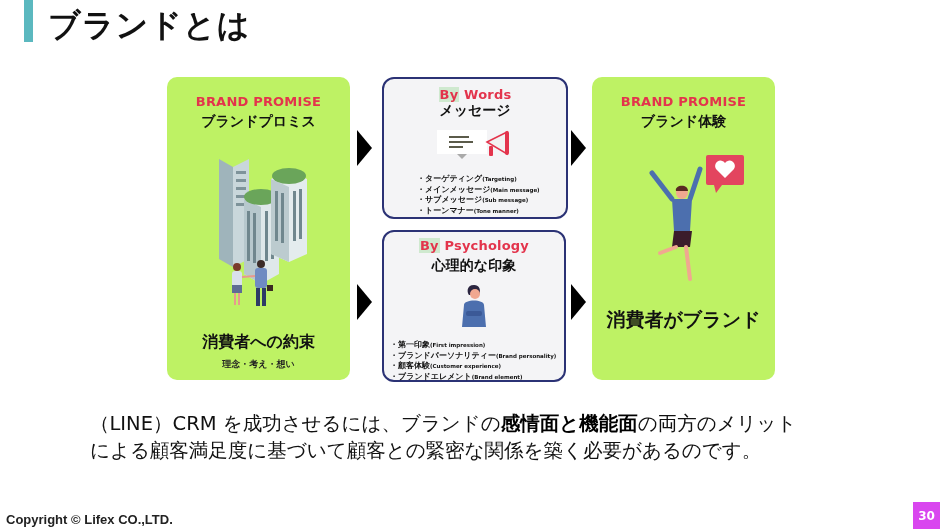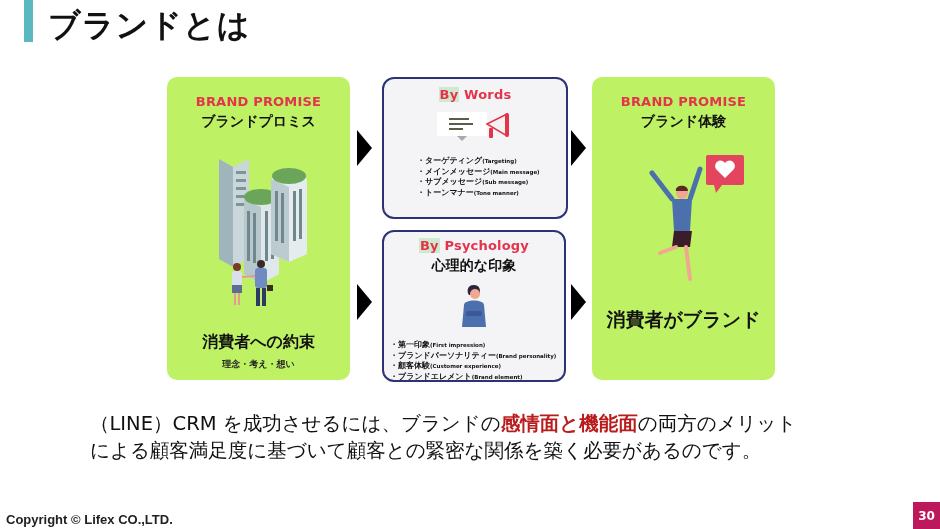--- a/index.html
+++ b/index.html
@@ -18,24 +18,24 @@
   .eyebrow { font-size:13px; font-weight:bold; color:#e3344c; letter-spacing:0.2px; }
   .eyebrow .by { background:#cfe9cf; color:#e3344c; padding:0 1px; }
   .card-title { font-size:14px; font-weight:bold; color:#111; margin-top:4px; }
 
   .bullets { text-align:left; font-size:8px; line-height:9.6px; color:#111; font-weight:bold; }
   .bullets .en { font-size:5.5px; font-weight:bold; }
 
   .arrow { position:absolute; width:0; height:0; border-top:18px solid transparent; border-bottom:18px solid transparent; border-left:15px solid #000; }
 
   .body-text { position:absolute; left:90px; top:410px; font-size:19.5px; line-height:27px; color:#111; }
-  .body-text .hl { color:#b91c1c; font-weight:bold; }
+  .body-text .hl { color:#000000; font-weight:bold; }
 
   .copyright { position:absolute; left:6px; top:512px; font-size:13px; font-weight:bold; color:#222; font-family:"Liberation Sans", sans-serif;text-align:right; }
-  .page-num { position:absolute; left:913px; top:502px; width:27px; height:27px; background:#be185d; color:#fff; font-weight:bold; font-size:12px; display:flex; align-items:center; justify-content:center; }
+  .page-num { position:absolute; left:913px; top:502px; width:27px; height:27px; background:#d946ef; color:#fff; font-weight:bold; font-size:12px; display:flex; align-items:center; justify-content:center; }
 </style>
 </head>
 <body>
 
 <div class="title-bar"></div>
 <div class="title">ブランドとは</div>
 
 <div class="card gray">
   <div class="eyebrow" style="margin-top:17px">BRAND PROMISE</div>
   <div class="card-title">ブランドプロミス</div>
@@ -83,20 +83,21 @@
   <div style="position:absolute;left:0;right:0;top:281px;font-size:9px;font-weight:bold;color:#222">理念・考え・想い</div>
 </div>
 
 <div class="arrow" style="left:357px;top:130px"></div>
 <div class="arrow" style="left:357px;top:284px"></div>
 <div class="arrow" style="left:571px;top:130px"></div>
 <div class="arrow" style="left:571px;top:284px"></div>
 
 <div class="card blue words">
   <div class="eyebrow" style="margin-top:8px"><span class="by">By</span><span> Words</span></div>
+  <div class="card-title" style="margin-top:0">メッセージ</div>
   <svg width="80" height="36" viewBox="0 0 80 36" style="margin-top:8px">
     <rect x="2" y="2" width="50" height="24" fill="#ffffff"></rect>
     <polygon points="22,26 32,26 27,31" fill="#aaaaaa"></polygon>
     <rect x="14" y="8" width="20" height="2" fill="#5b5b4a"></rect>
       <rect x="14" y="13" width="24" height="2" fill="#5b5b4a"></rect>
       <rect x="14" y="18" width="14" height="2" fill="#5b5b4a"></rect>
     <polygon points="52,14 72,4 72,26" fill="#f2f2f2" stroke="#e3344c" stroke-width="1.5"></polygon>
     <rect x="70" y="3" width="4" height="24" rx="2" fill="#e3344c"></rect>
     <rect x="54" y="18" width="4" height="10" rx="1" fill="#e3344c"></rect>
   </svg>

